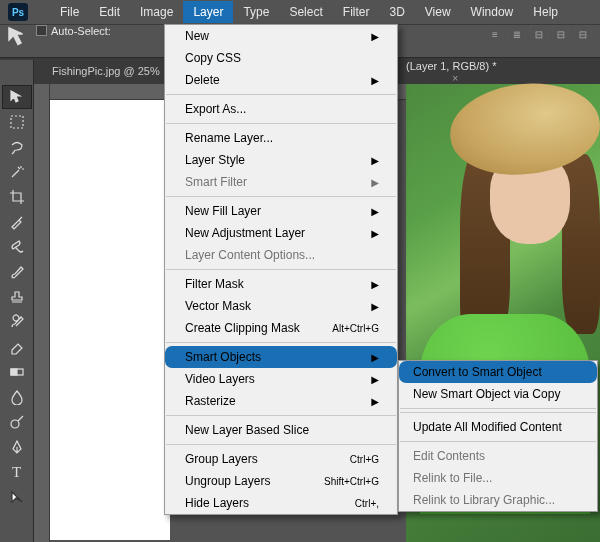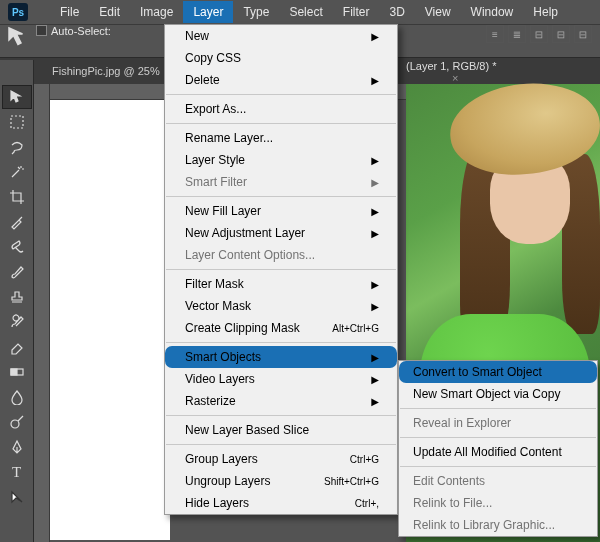--- a/index.html
+++ b/index.html
@@ -271,23 +271,20 @@
 </div>
 
 <div class="submenu">
   <div class="row sel">
       <span>Convert to Smart Object</span>
     </div>
   <div class="row">
       <span>New Smart Object via Copy</span>
     </div>
   <div class="sep"></div>
-  <div class="row disabled">
-      <span>Reveal in Explorer</span>
-    </div>
   <div class="sep"></div>
   <div class="row">
       <span>Update All Modified Content</span>
     </div>
   <div class="sep"></div>
   <div class="row disabled">
       <span>Edit Contents</span>
     </div>
   <div class="row disabled">
       <span>Relink to File...</span>

